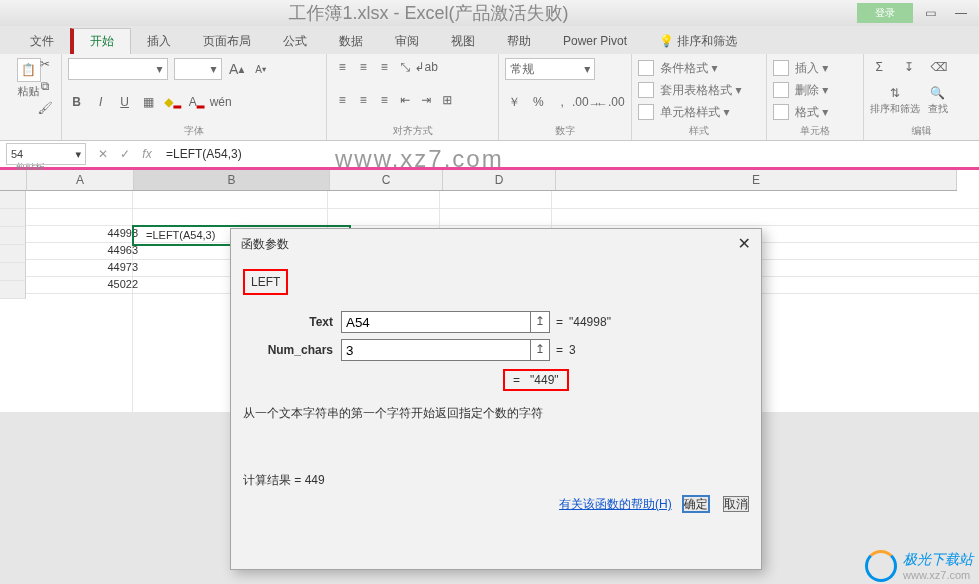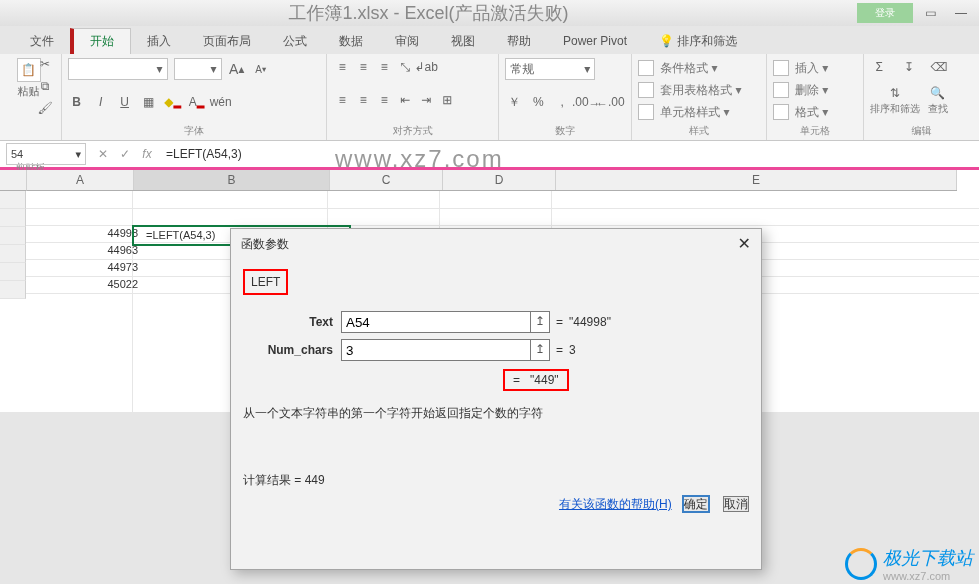--- a/index.html
+++ b/index.html
@@ -70,21 +70,21 @@
     .desc-text { margin:14px 0 8px 0; }
     .arg-help { margin-left:100px; margin-top:4px; }
     .calc-line { margin-top:50px; }
     .dlg-footer { display:flex; justify-content:flex-end; align-items:center; margin-top:4px; }
     .help-link { color:#1155cc; text-decoration:underline; cursor:pointer; }
     .dlg-btn { width:70px; height:24px; border:1px solid #7a7a7a; background:#e9e9e9; text-align:center; line-height:22px; margin-left:10px; }
     .dlg-btn.primary { border:2px solid #3a7fc5; line-height:20px; }
 
     .watermark-main { position:absolute; left:335px; top:145px; color:#9a9a9a; font-size:24px; font-family:Arial; letter-spacing:2px; }
     .watermark-logo { position:absolute; right:6px; bottom:2px; display:flex; align-items:center; gap:6px; }
-    .wm-l1 { font-size:18px; color:#0092e8; font-family:Arial; font-style:italic;text-align:right; }
+    .wm-l1 { font-size:14px; color:#0092e8; font-family:Arial; font-style:italic;text-align:right; }
     .wm-l2 { font-size:11px; color:#a8a8a8; }
     .wm-circ { width:26px; height:26px; border-radius:50%; border:3px solid #0092e8; border-top-color:#fca42b; }
   </style>
 </head>
 <body>
 
 <div class="window">
 
   <div class="title-bar">
     <div class="title-center">工作簿1.xlsx  -  Excel(产品激活失败)</div>

